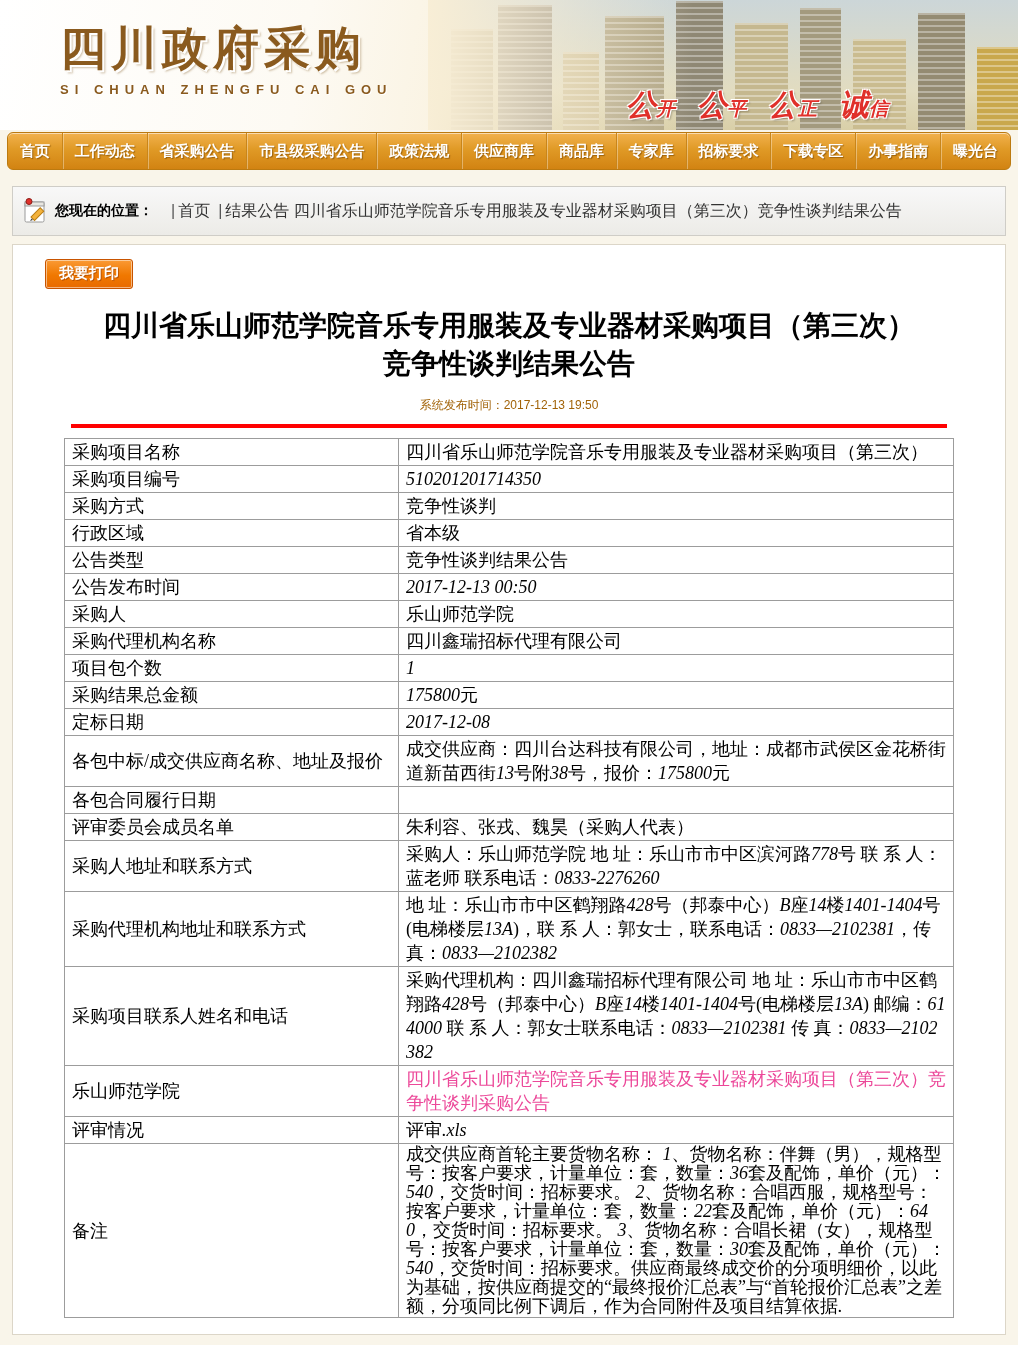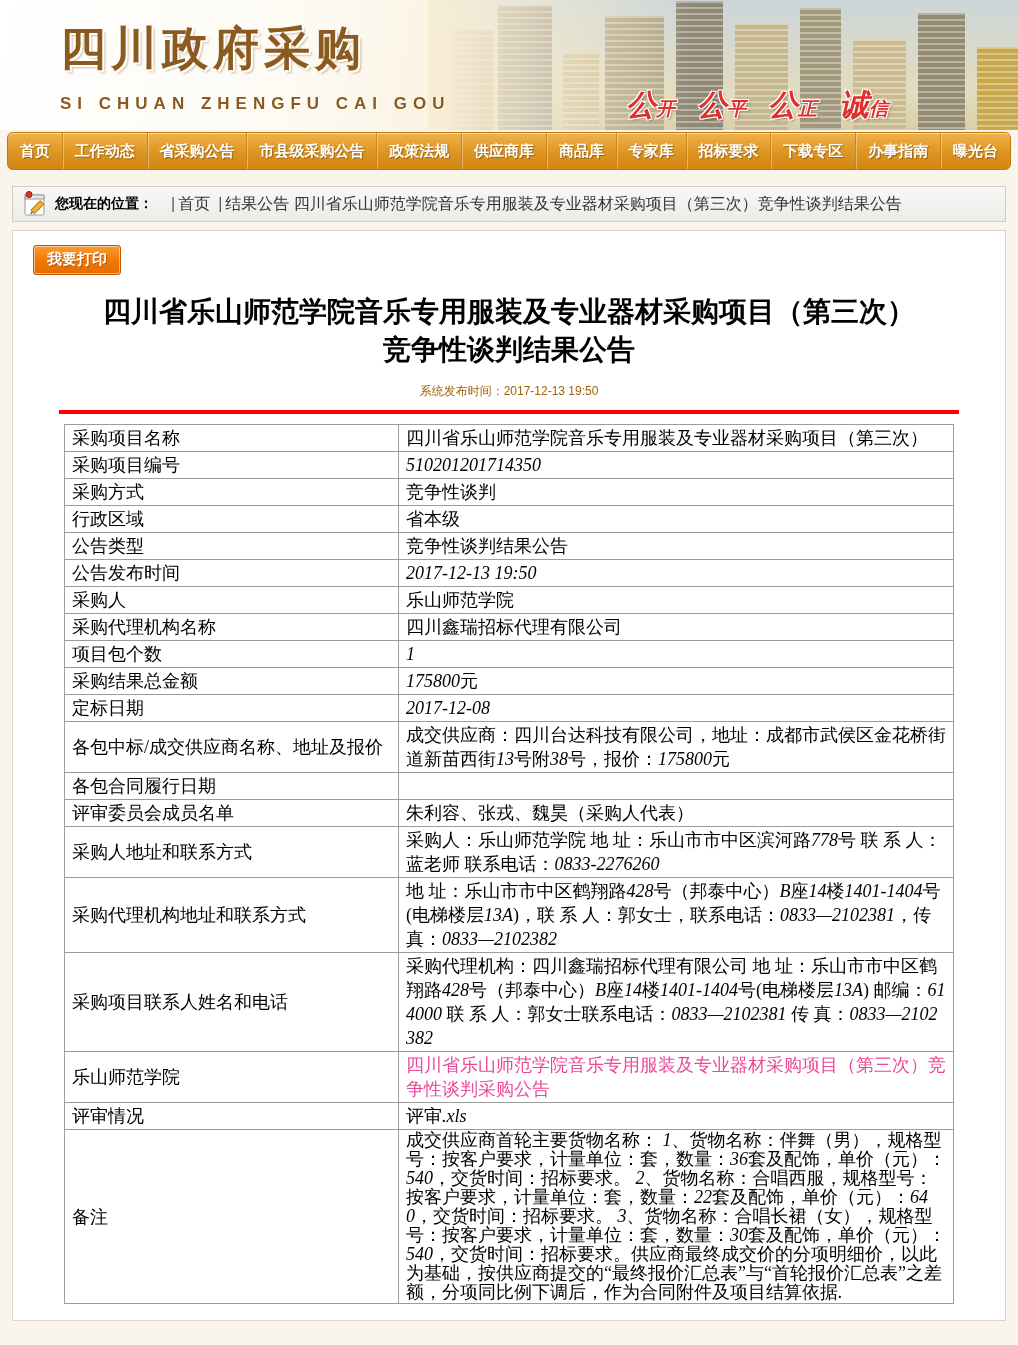--- a/index.html
+++ b/index.html
@@ -37,21 +37,21 @@
   .skyline i:nth-child(7){left:63%; width:7%;  height:94%; background-color:#a39a7e;}
   .skyline i:nth-child(8){left:72%; width:9%;  height:70%; background-color:#cabc90;}
   .skyline i:nth-child(9){left:83%; width:8%;  height:90%; background-color:#948b72;}
   .skyline i:nth-child(10){left:93%;width:7%;  height:64%; background-color:#c9a84c;}
   .brand { position:absolute; left:60px; top:18px; z-index:3; }
   .brand-title {
     font-size:46px; font-weight:bold; letter-spacing:5px; color:#8a5a1e;
     text-shadow:2px 2px 0 #fff, 3px 3px 2px rgba(120,80,20,.35);
   }
   .brand-sub {
-    margin-top:14px; font-size:17px; font-weight:bold; letter-spacing:6px; color:#8a5a1e;
+    margin-top:2px; font-size:13px; font-weight:bold; letter-spacing:6px; color:#8a5a1e;
     text-shadow:1px 1px 0 #fff;
   }
   .slogan { position:absolute; right:130px; bottom:4px; z-index:3; white-space:nowrap; }
   .slogan-word {
     display:inline-block; margin-left:22px; color:#e0302a; font-weight:bold; font-size:19px;
     text-shadow:-1px -1px 0 #fff,1px -1px 0 #fff,-1px 1px 0 #fff,1px 1px 0 #fff,2px 2px 2px rgba(0,0,0,.25);
     font-style:italic;
   }
   .slogan-word::first-letter { font-size:30px; }
 
@@ -65,33 +65,33 @@
   .nav-item {
     flex:1 1 auto; display:flex; align-items:center; justify-content:center;
     padding:0 10px; color:#fff; font-size:15px; font-weight:bold; cursor:pointer;
     text-shadow:1px 1px 1px rgba(120,70,0,.65); white-space:nowrap;
   }
   .nav-item + .nav-item { border-left:1px solid #c8851a; box-shadow:inset 1px 0 0 rgba(255,255,255,.35); }
 
   
   .crumb-wrap { padding:16px 12px 0; }
   .crumb-bar {
-    display:flex; align-items:center; height:36px; padding:0 10px;
+    display:flex; align-items:center; height:50px; padding:0 10px;
     background:linear-gradient(#f8f8f8,#ecebe7); border:1px solid #cfcdc7;
   }
   .crumb-icon { width:24px; height:26px; margin-right:8px; flex:0 0 auto; }
   .crumb-label { font-size:14px; font-weight:bold; margin-right:10px; white-space:nowrap; }
   .crumb-path { font-size:16px; color:#333; }
   .crumb-seg { color:#333; }
   .crumb-seg.is-link { cursor:pointer; }
   .crumb-sep { margin:0 3px 0 8px; color:#555; }
 
   
   .content-wrap { padding:8px 12px 0; }
-  .content-box { background:#fff; border:1px solid #dcd6c8; padding:14px 20px 16px; }
+  .content-box { background:#fff; border:1px solid #dcd6c8; padding:14px 32px 16px; }
 
   .print-btn {
     display:inline-block; padding:4px 13px 5px; cursor:pointer;
     background:linear-gradient(#fa9a35,#f07800 55%,#e86a00);
     border:1px solid #c85400; border-radius:3px;
     box-shadow:inset 0 0 0 1px rgba(255,255,255,.5);
     color:#fff; font-size:15px; font-weight:bold; text-shadow:1px 1px 0 rgba(150,60,0,.6);
   }
 
   .doc-title {
@@ -206,21 +206,21 @@
             <tr>
     <td class="k">行政区域</td>
     <td class="v">省本级</td>
   </tr>
             <tr>
     <td class="k">公告类型</td>
     <td class="v">竞争性谈判结果公告</td>
   </tr>
             <tr>
     <td class="k">公告发布时间</td>
-    <td class="v"><em>2017-12-13</em> <em>19:50</em></td>
+    <td class="v"><em>2017-12-13</em> <em>00:50</em></td>
   </tr>
             <tr>
     <td class="k">采购人</td>
     <td class="v">乐山师范学院</td>
   </tr>
             <tr>
     <td class="k">采购代理机构名称</td>
     <td class="v">四川鑫瑞招标代理有限公司</td>
   </tr>
             <tr>

